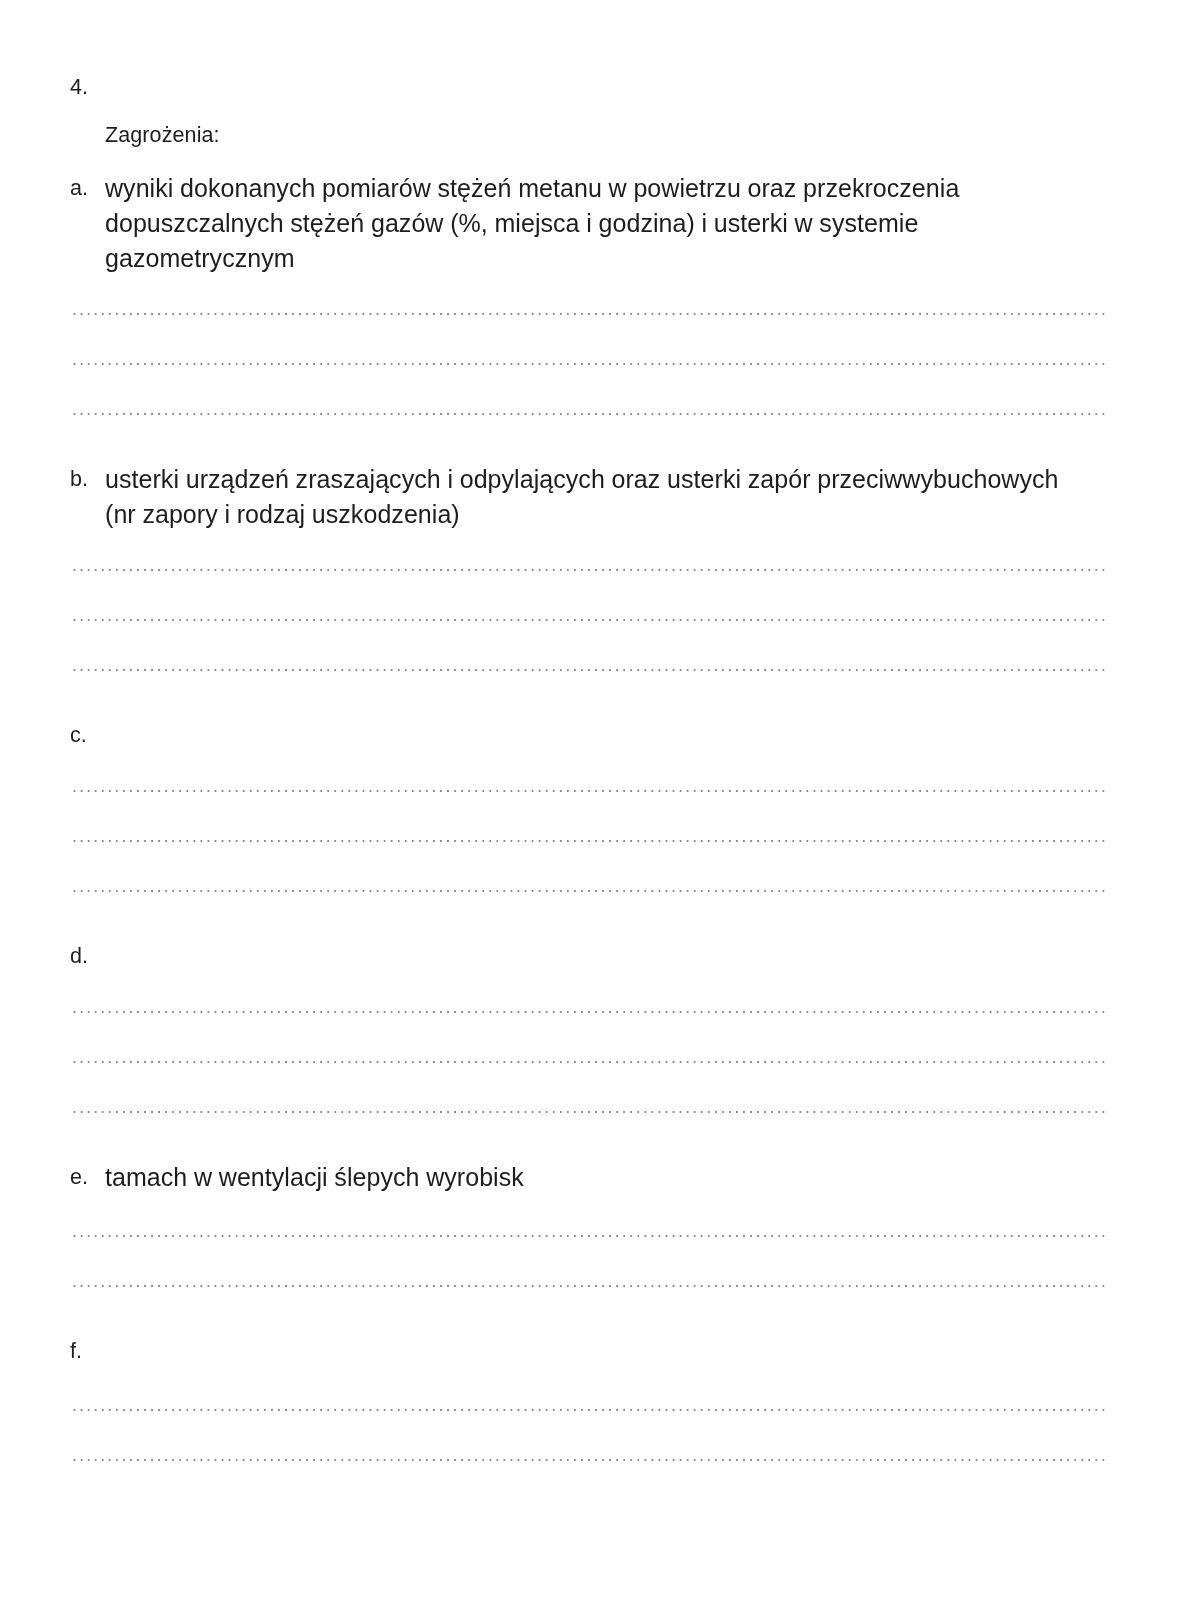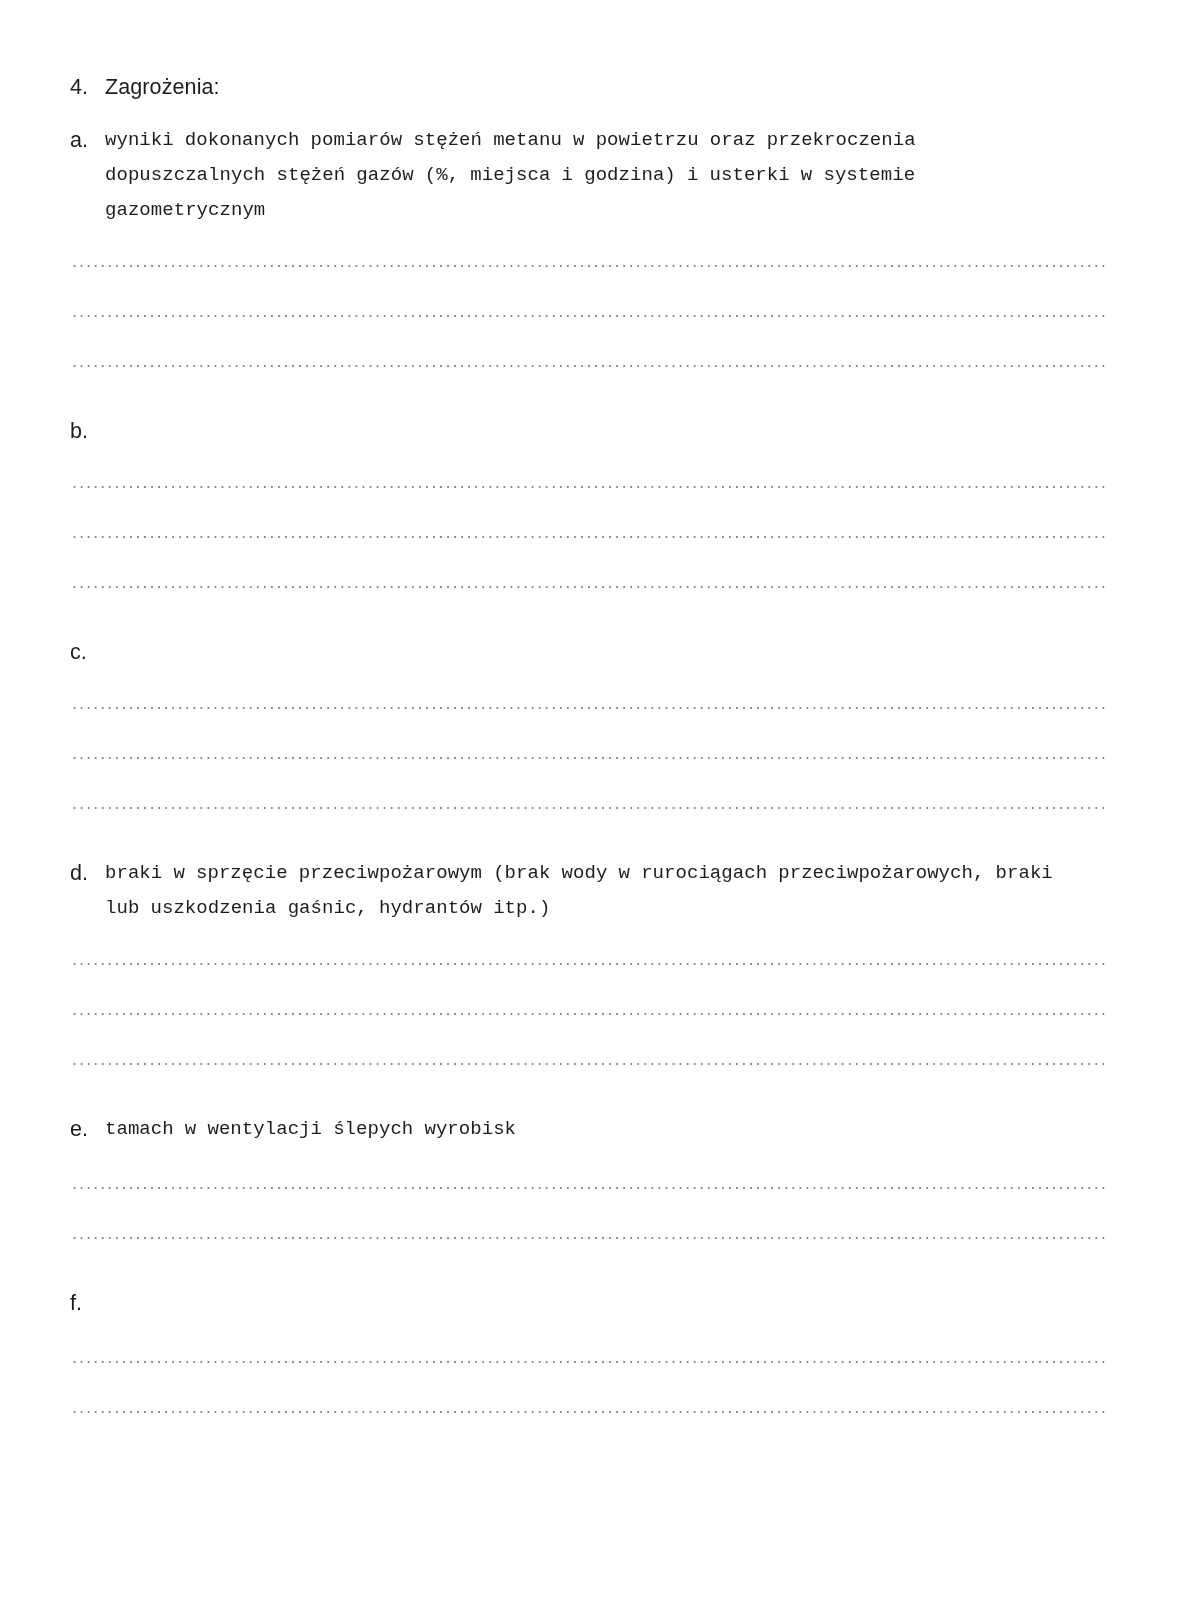--- a/index.html
+++ b/index.html
@@ -39,44 +39,44 @@
   .section-heading .marker {
     flex: 0 0 auto;
     width: 35px;
     font-size: 21.5px;
     letter-spacing: 0.1px;
   }
   .section-heading .heading-text {
     flex: 1 1 auto;
     font-size: 21.5px;
     letter-spacing: 0.1px;
+    margin-top: 48px;
   }
 
   
   .item {
     position: relative;
     display: flex;
     align-items: flex-start;
     padding: 0 0 0 70px;
     font-size: 21.5px;
     line-height: 35px;
   }
   .item .marker {
     flex: 0 0 auto;
     width: 35px;
     font-size: 21.5px;
     letter-spacing: 0.1px;
   }
   .item .item-text {
     flex: 1 1 auto;
     max-width: 975px;
-    font-size: 19px;
+    font-size: 25px;
     letter-spacing: 0.05px;
     word-spacing: -0.3px;
-    font-family: Liberation Mono, monospace;
   }
 
   
   .answer-lines {
     padding: 0 0 0 71px;
   }
   .dotted-line {
     position: relative;
     width: 1035px;
     height: 50px;
@@ -126,20 +126,21 @@
         <span class="dots"></span>
       </div>
     <div class="dotted-line">
         <span class="dots"></span>
       </div>
   </div>
 
   <div class="gap-after-lines"></div>
   <div class="item">
     <span class="marker">b.</span>
+    <span class="item-text">usterki urządzeń zraszających i odpylających oraz usterki zapór przeciwwybuchowych (nr zapory i rodzaj uszkodzenia)</span>
   </div>
   <div class="gap-before-lines"></div>
   <div class="answer-lines">
     <div class="dotted-line">
         <span class="dots"></span>
       </div>
     <div class="dotted-line">
         <span class="dots"></span>
       </div>
     <div class="dotted-line">
@@ -160,21 +161,20 @@
         <span class="dots"></span>
       </div>
     <div class="dotted-line">
         <span class="dots"></span>
       </div>
   </div>
 
   <div class="gap-after-lines"></div>
   <div class="item">
     <span class="marker">d.</span>
-    <span class="item-text">braki w sprzęcie przeciwpożarowym (brak wody w rurociągach przeciwpożarowych, braki lub uszkodzenia gaśnic, hydrantów itp.)</span>
   </div>
   <div class="gap-before-lines"></div>
   <div class="answer-lines">
     <div class="dotted-line">
         <span class="dots"></span>
       </div>
     <div class="dotted-line">
         <span class="dots"></span>
       </div>
     <div class="dotted-line">

